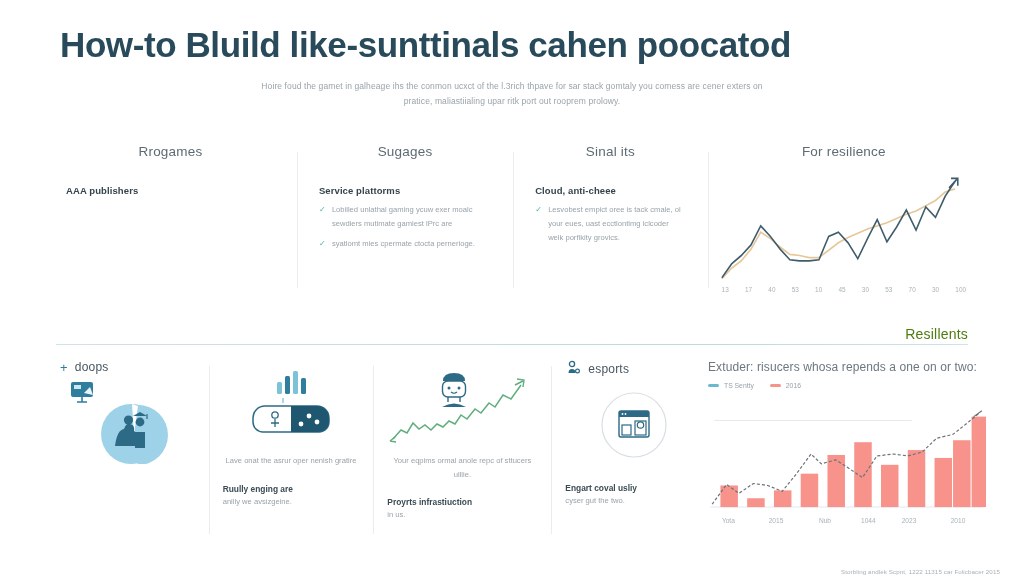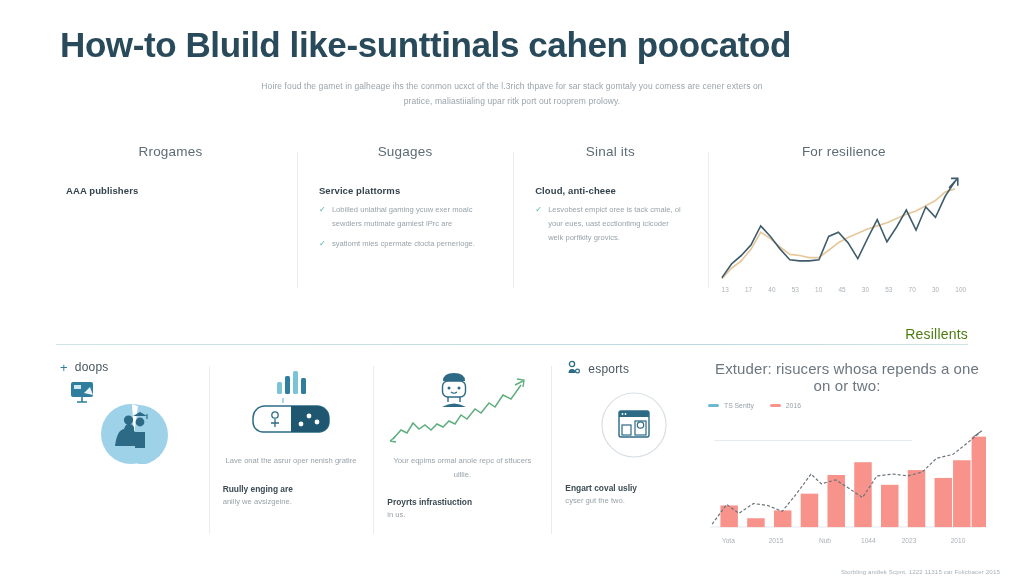--- a/index.html
+++ b/index.html
@@ -113,21 +113,21 @@
   .line-chart { width:100%; height:110px; display:block; }
   .axis-ticks {
     display:flex; justify-content:space-between;
     font-size:6.4px; color:#a9b2b8; padding:3px 4px 0 4px;
   }
 
   .right-panel {
     position:absolute; left:706px; top:360px; width:280px; height:200px;
   }
   .rp-title {
-    font-size:15px; color:#6c7780; margin:0 0 8px 2px; letter-spacing:0.1px;text-align:center;
+    font-size:12px; color:#6c7780; margin:0 0 8px 2px; letter-spacing:0.1px;
   }
   .legend { display:flex; gap:16px; align-items:center; margin:0 0 6px 2px; }
   .legend-item { display:flex; gap:5px; align-items:center; font-size:6.8px; color:#98a2a9; }
   .swatch { width:11px; height:3px; border-radius:2px; display:inline-block; }
   .bar-chart { width:100%; height:118px; display:block; }
   .bar-ticks {
     display:flex; font-size:6.6px; color:#a9b2b8; padding-top:4px;
   }
   .bar-ticks span { text-align:center; }
 

